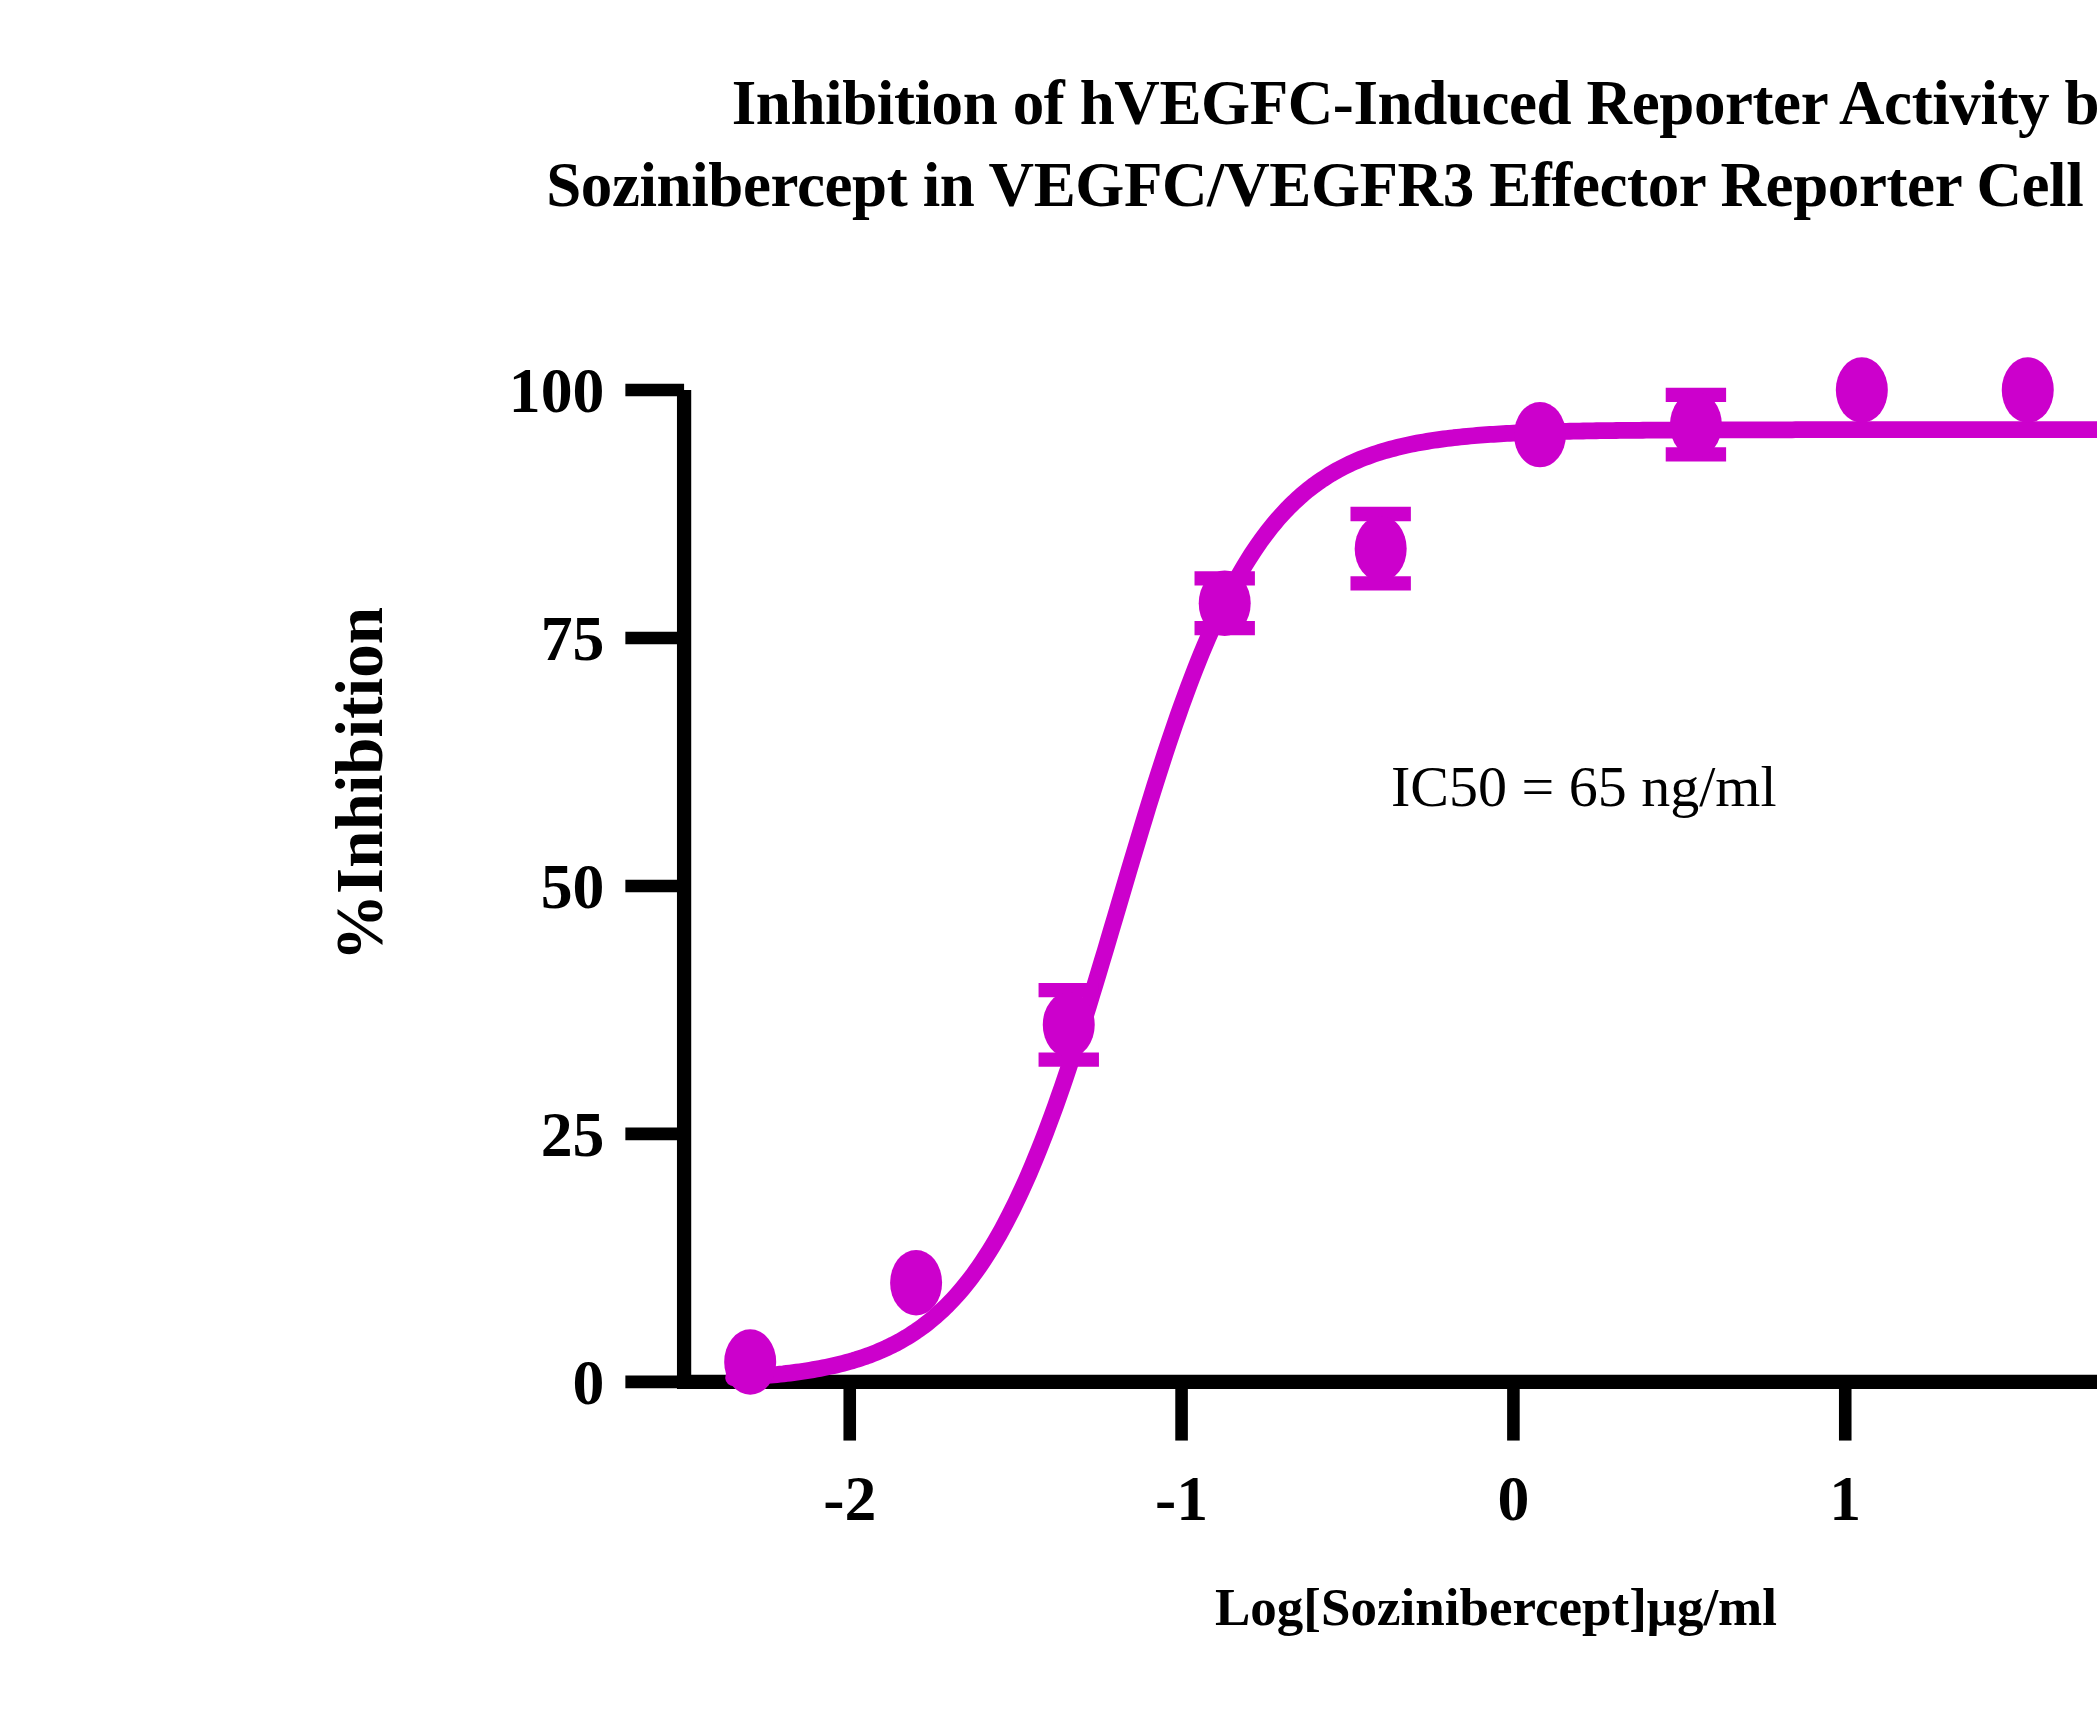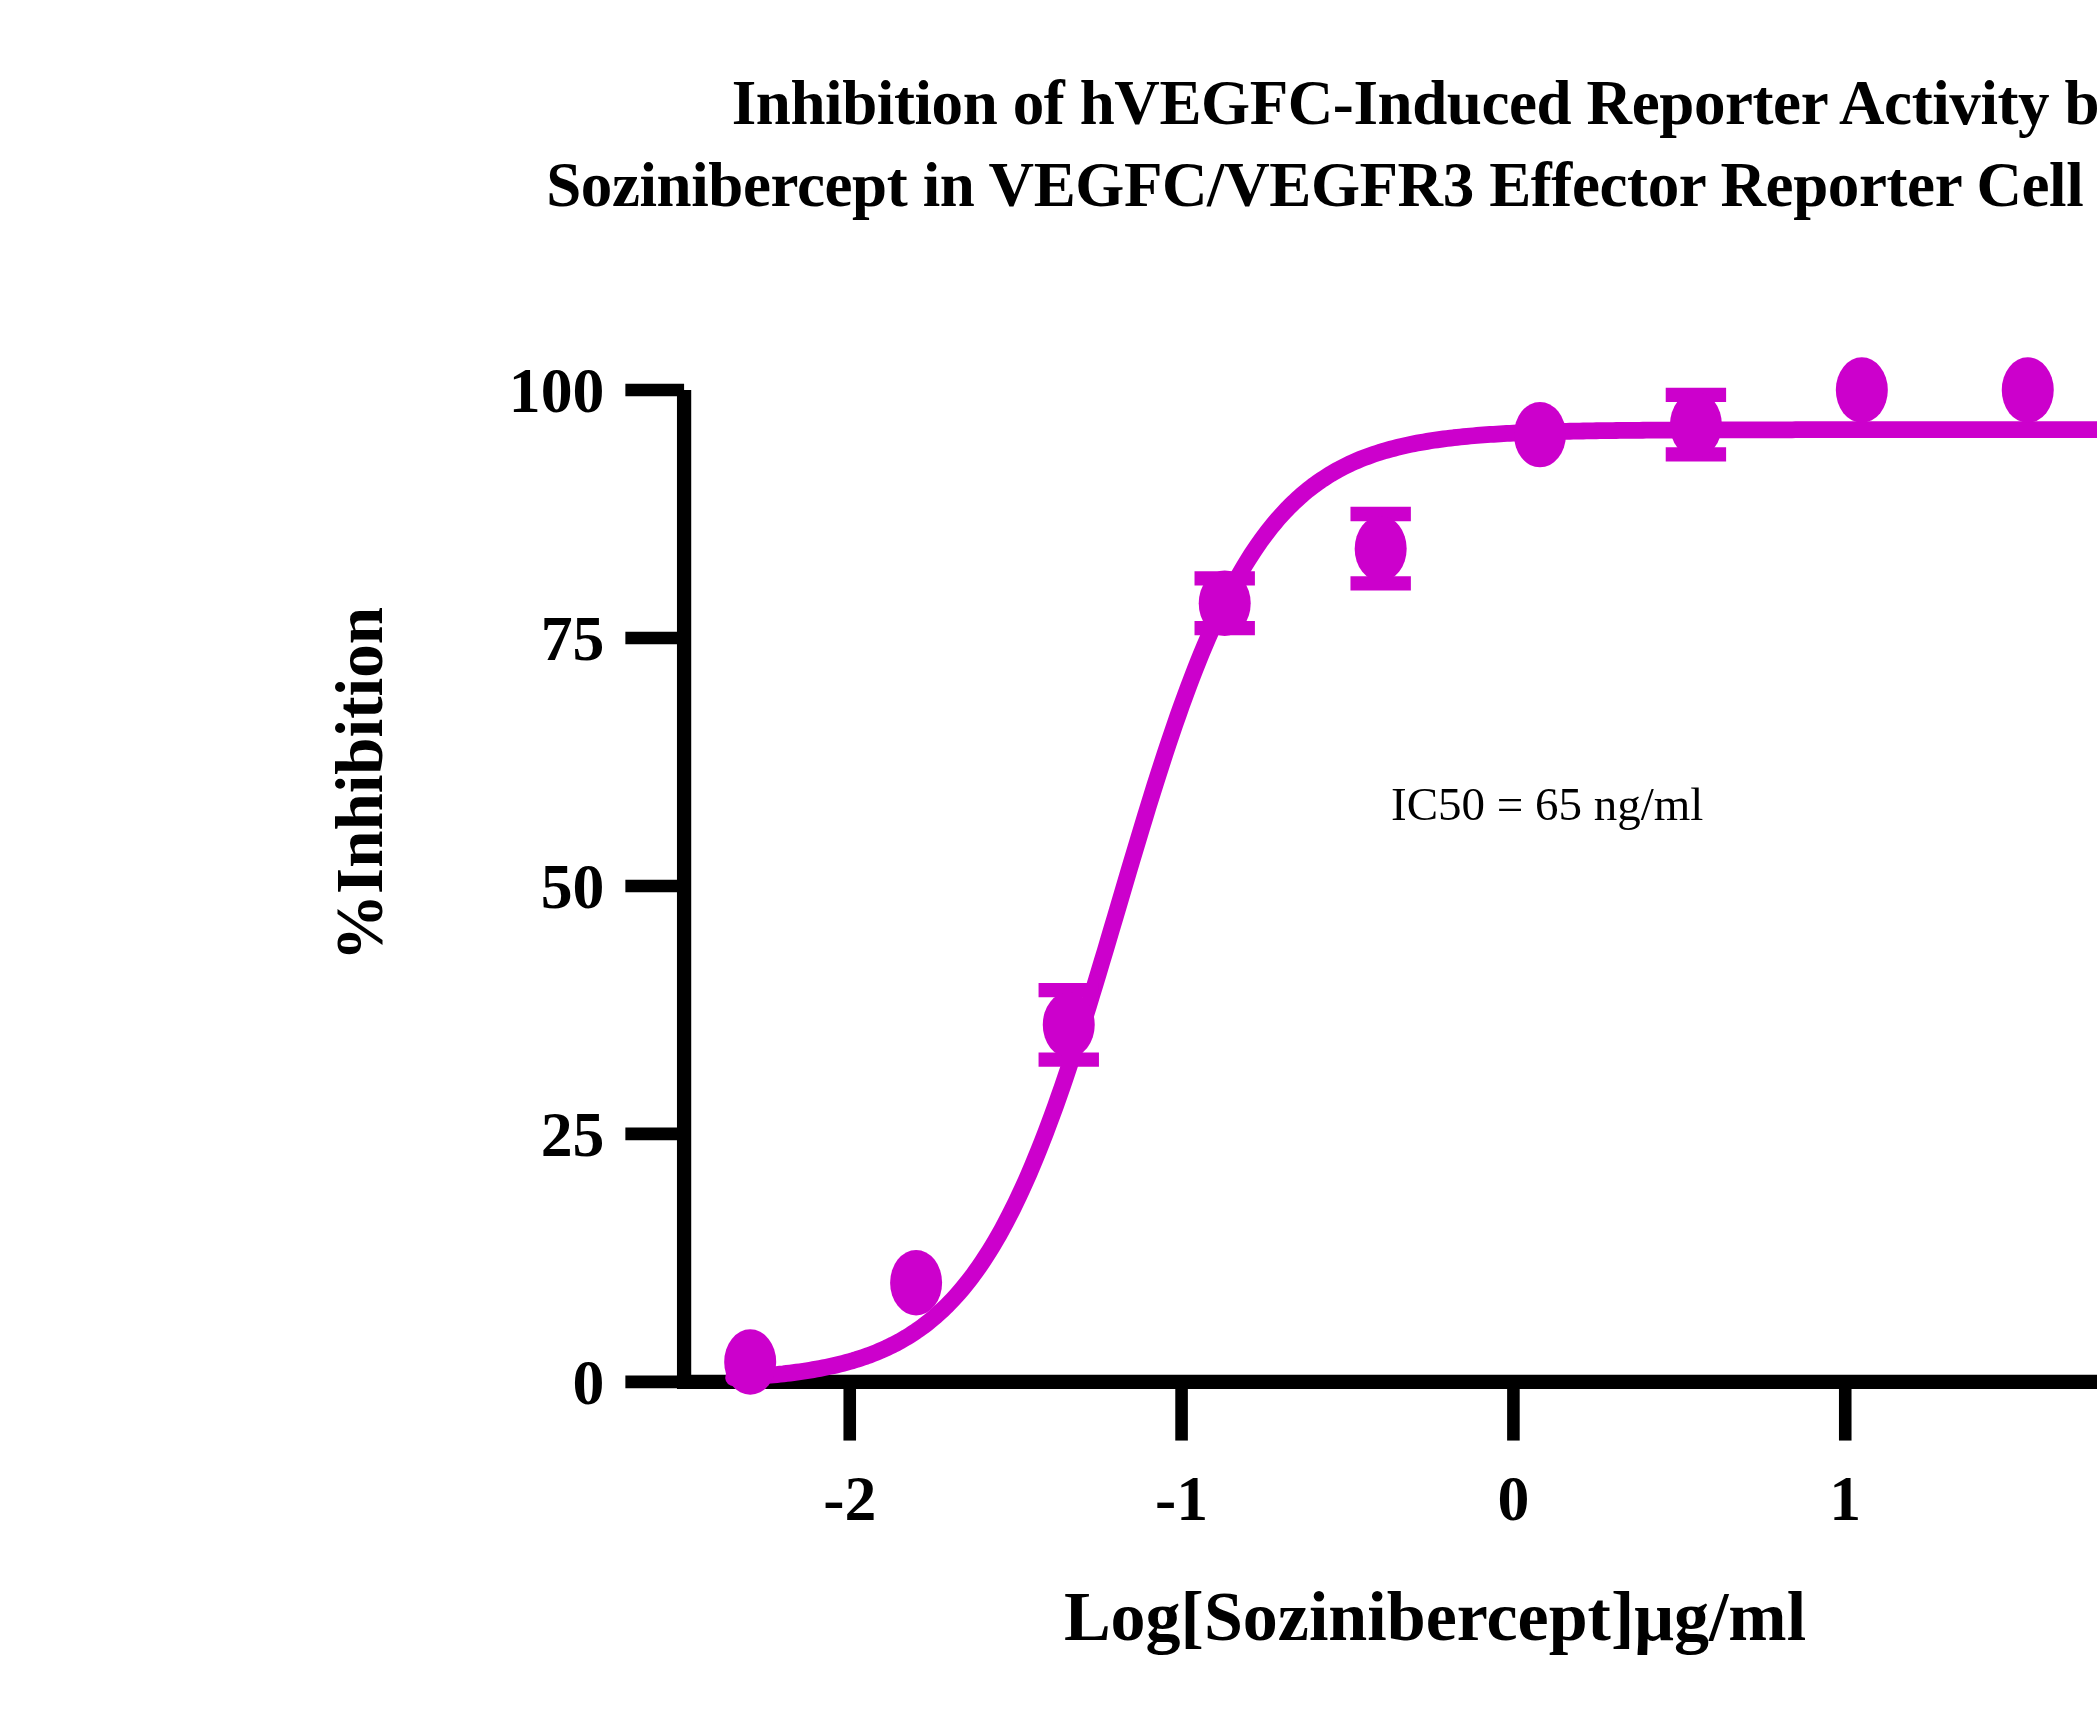--- a/index.html
+++ b/index.html
@@ -10,23 +10,23 @@
          font-weight:bold;font-size:63px;line-height:1.30;letter-spacing:-0.4px;}
   #title .ln{display:block;white-space:nowrap;}
 
   #plot{position:absolute;left:0;top:0;width:2862px;height:1727px;}
 
   .axtext{font-weight:bold;fill:#000;}
   .ytick{font-size:152px;text-anchor:end;}
   .xtick{font-size:152px;text-anchor:middle;}
   #ylabel{position:absolute;left:359px;top:784px;transform:translate(-50%,-50%) rotate(-90deg);
           transform-origin:center center;font-weight:bold;font-size:67px;white-space:nowrap;}
-  #xlabel{position:absolute;left:1435px;top:1577px;transform:translateX(-50%);
-          font-weight:bold;font-size:70px;white-space:nowrap;}
-  #ic50{position:absolute;left:1391px;top:777px;font-size:47px;white-space:nowrap;font-weight:normal;}
+  #xlabel{position:absolute;left:1496px;top:1577px;transform:translateX(-50%);
+          font-weight:bold;font-size:53px;white-space:nowrap;}
+  #ic50{position:absolute;left:1391px;top:753px;font-size:58px;white-space:nowrap;font-weight:normal;}
 </style>
 </head>
 <body>
 
 <div id="title">
   <span class="ln">Inhibition of hVEGFC-Induced Reporter Activity by</span>
   <span class="ln">Sozinibercept in VEGFC/VEGFR3 Effector Reporter Cell（C71）</span>
 </div>
 
 <div id="ylabel">%Inhibition</div>

